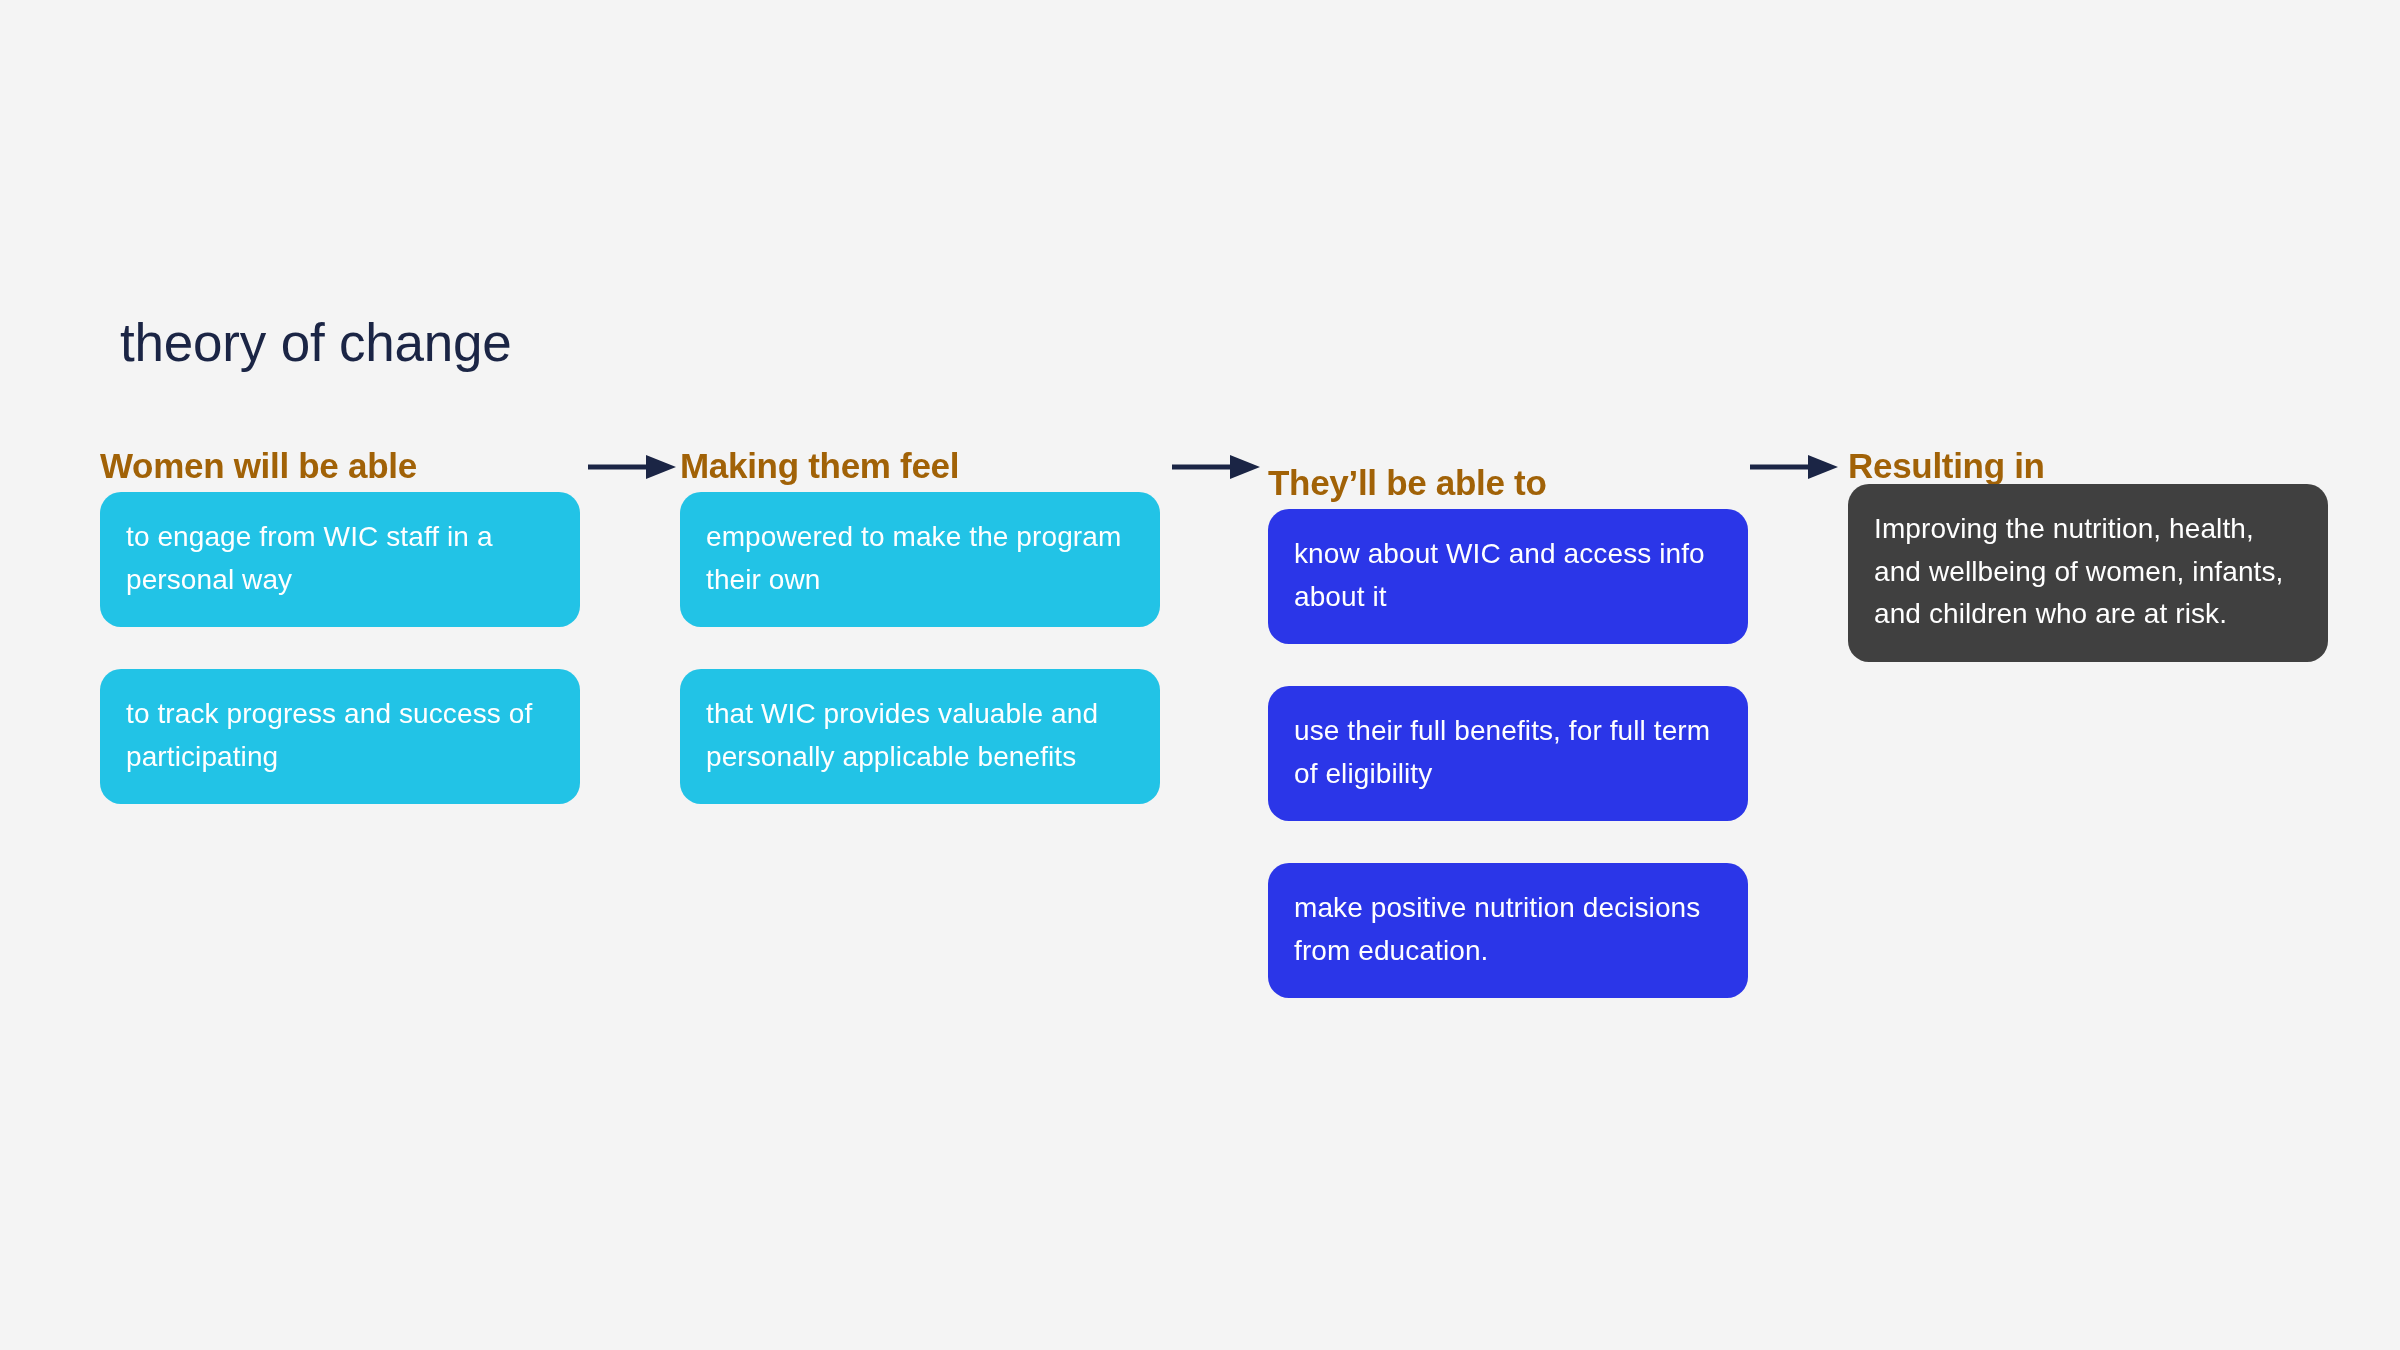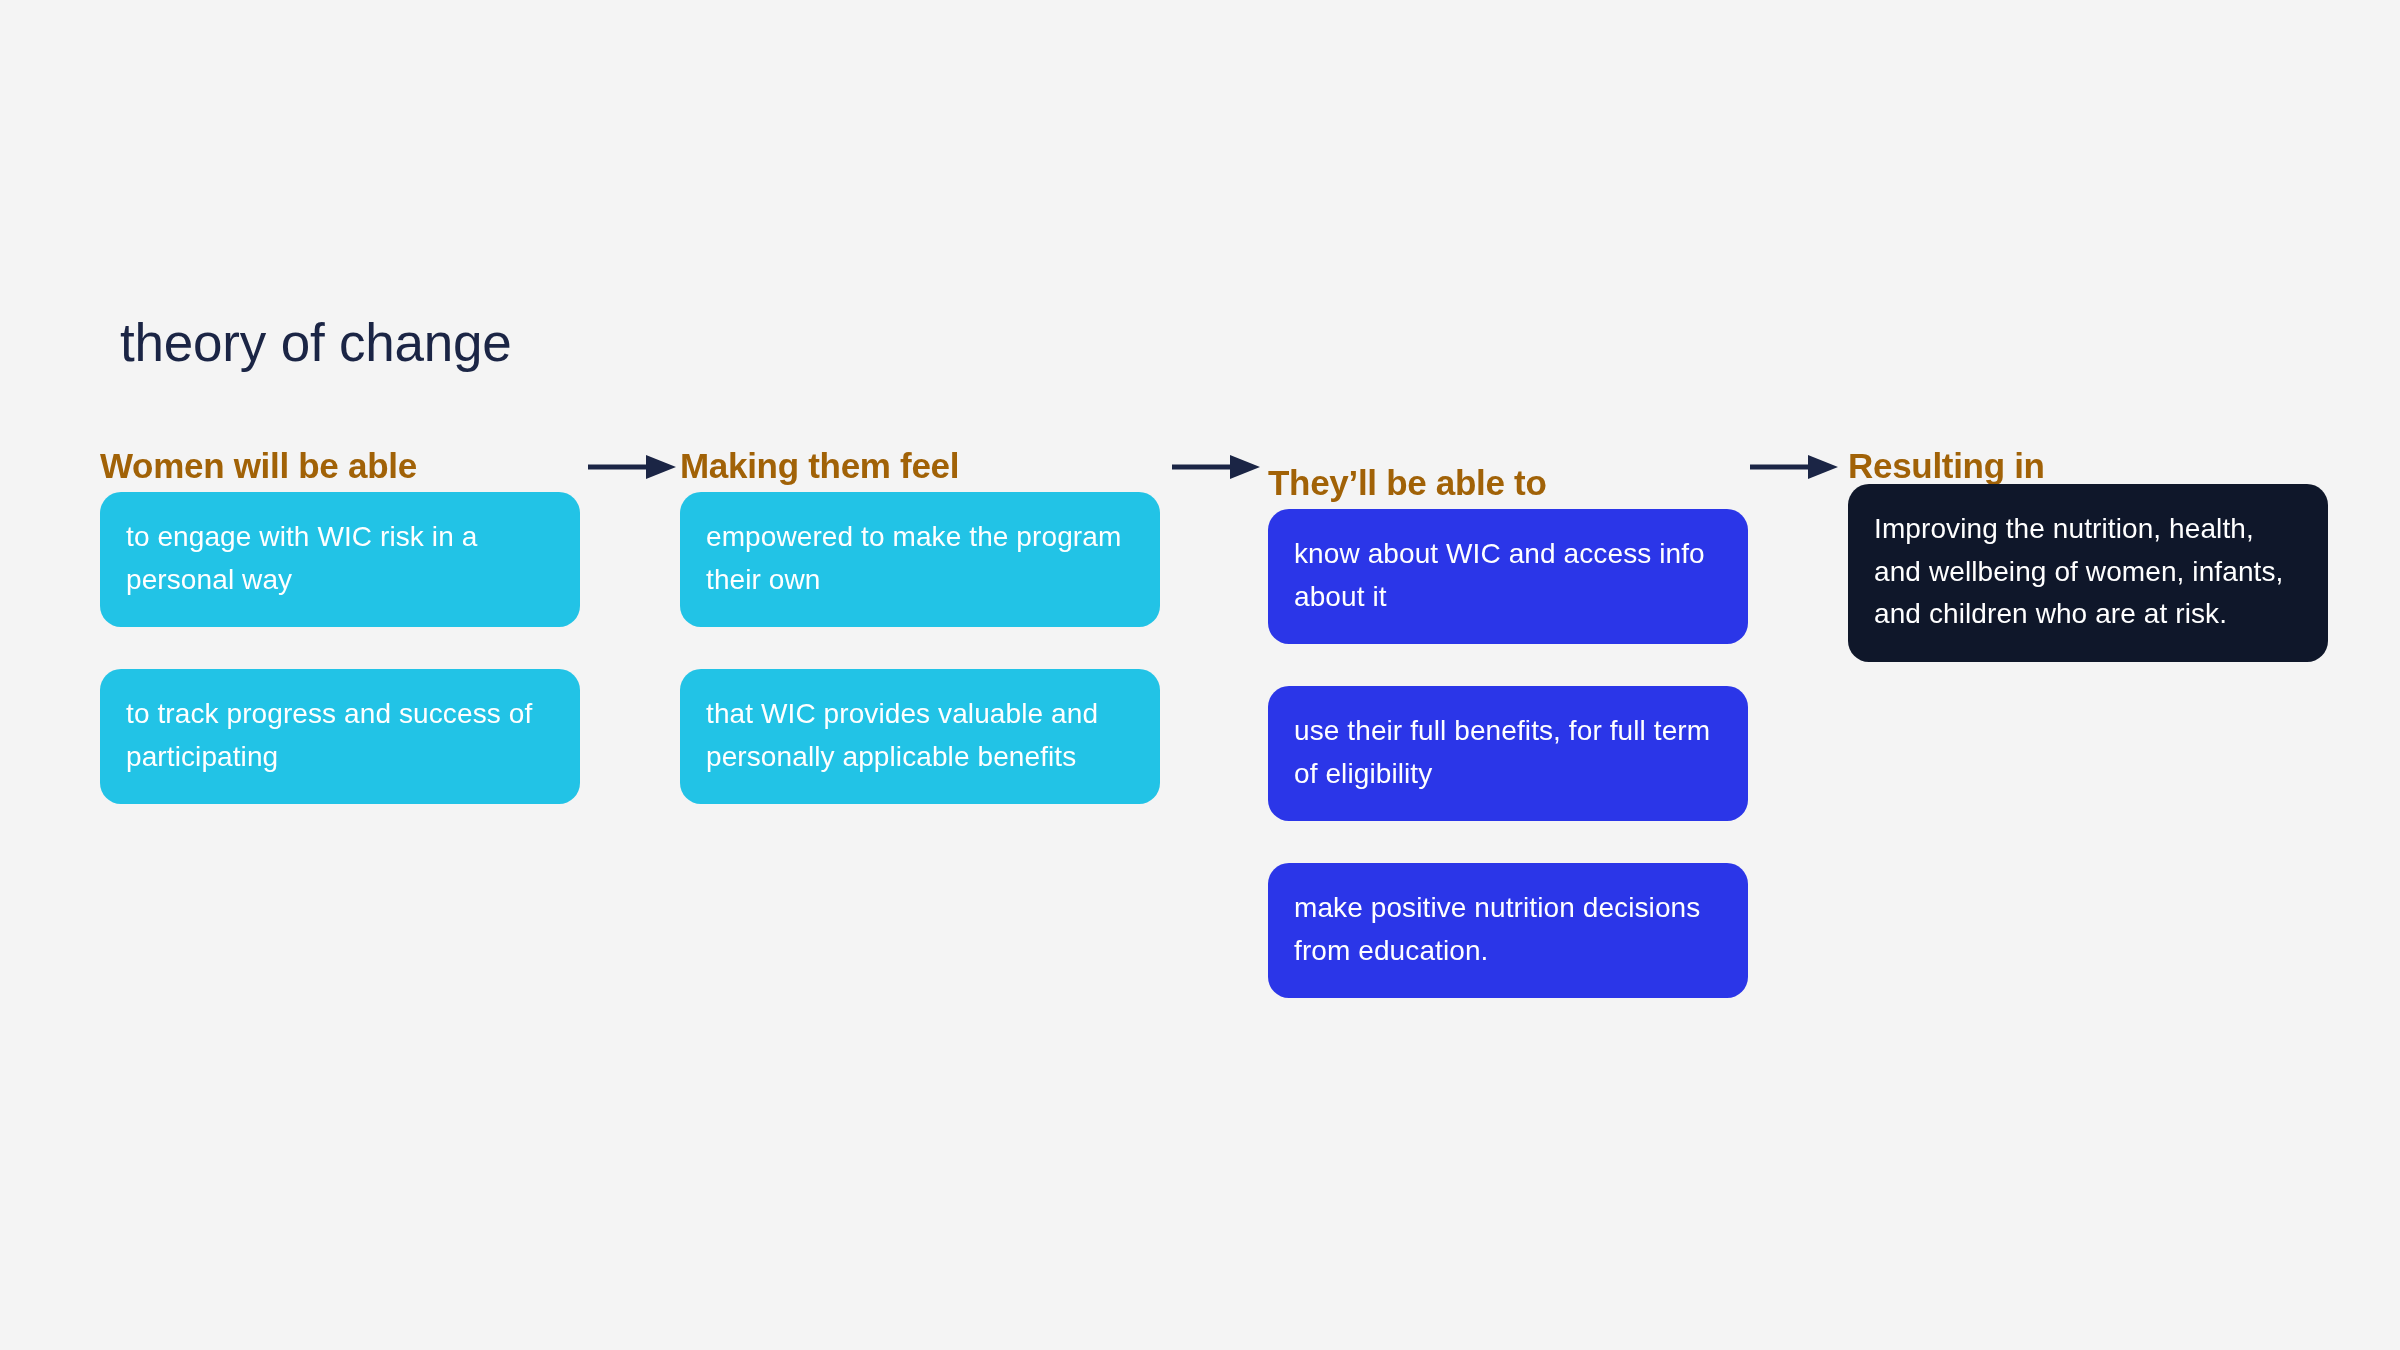--- a/index.html
+++ b/index.html
@@ -65,21 +65,21 @@
     line-height: 1.52;
     letter-spacing: 0.1px;
     padding: 24px 26px 26px 26px;
     box-sizing: border-box;
     margin-bottom: 42px;
   }
   .card:last-child { margin-bottom: 0; }
 
   .card-cyan { background: #22c3e6; }
   .card-blue { background: #2b36e8; }
-  .card-pink { background: #0f172a; }
+  .card-pink { background: #404040; }
 
   
   .col-3 .cards { margin-top: -8px; }
 
   
   .arrow {
     position: absolute;
     top: 453px;
     width: 88px;
     height: 28px;
@@ -92,21 +92,21 @@
 </head>
 <body>
 
 <div id="stage">
 
   <div class="page-title">theory of change</div>
 
   <div class="column col-0">
     <div class="col-header">Women will be able</div>
     <div class="cards">
-      <div class="card card-cyan">to engage with WIC risk in a personal way</div>
+      <div class="card card-cyan">to engage from WIC staff in a personal way</div>
       <div class="card card-cyan">to track progress and success of participating</div>
     </div>
   </div>
 
   <div class="arrow arrow-0">
     <svg width="88" height="28" viewBox="0 0 88 28" aria-hidden="true">
       <line x1="0" y1="14" x2="63" y2="14" stroke="#1b2545" stroke-width="5"></line>
       <polygon points="58,2 88,14 58,26" fill="#1b2545"></polygon>
     </svg>
   </div>

